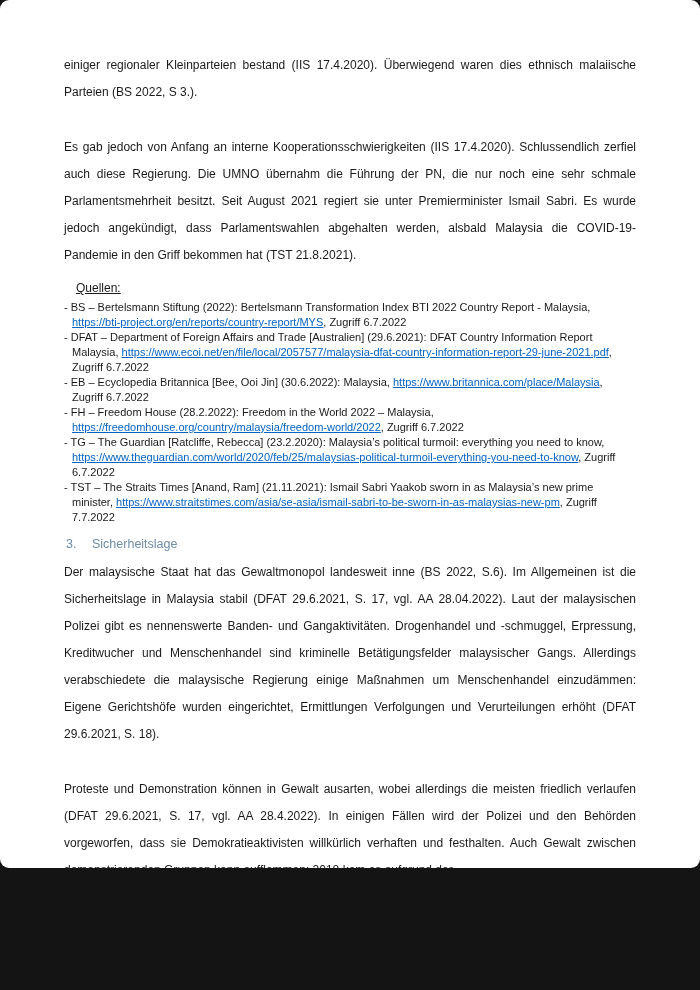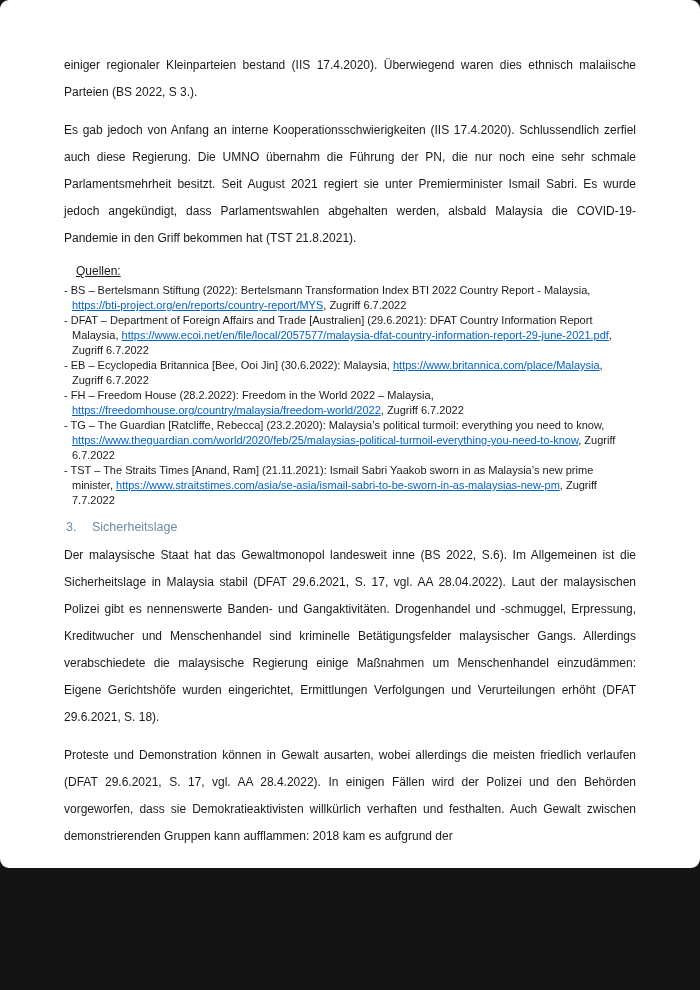--- a/index.html
+++ b/index.html
@@ -19,21 +19,21 @@
     padding: 52px 64px 0 64px;
     color: #1a1a1a;
   }
   .para {
     font-size: 12px;
     line-height: 27px;
     text-align: justify;
     color: #1a1a1a;
     margin: 0;
   }
-  .gap-para { margin-top: 11px; }
+  .gap-para { margin-top: 28px; }
   .sources-label {
     margin: 10px 0 0 12px;
     font-size: 12px;
     line-height: 18px;
     text-decoration: underline;
     color: #1a1a1a;
   }
   .sources {
     list-style: none;
     margin: 3px 0 0 0;

